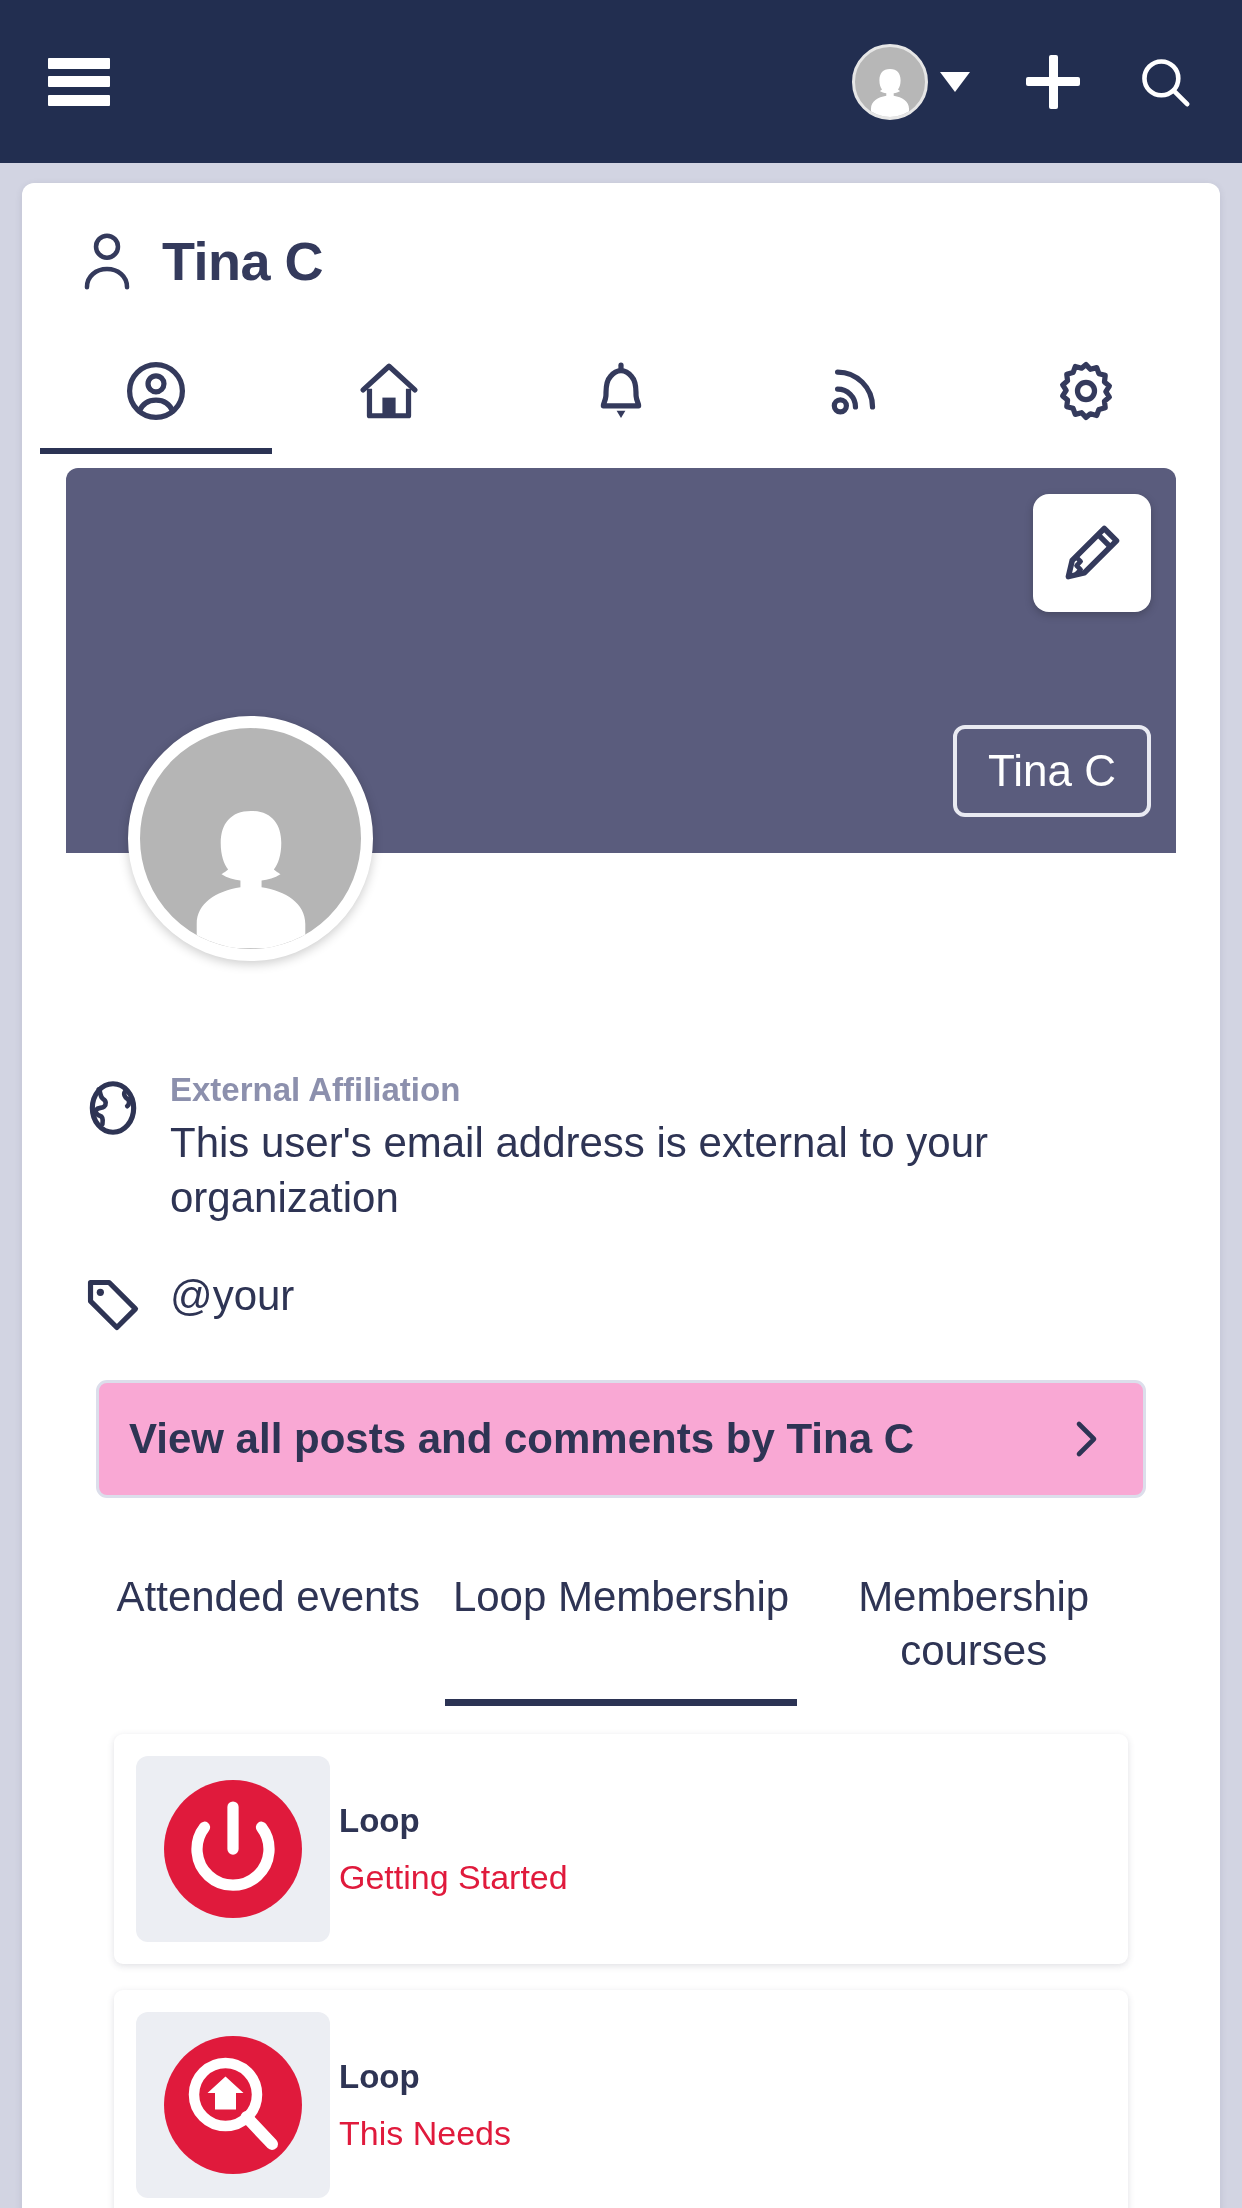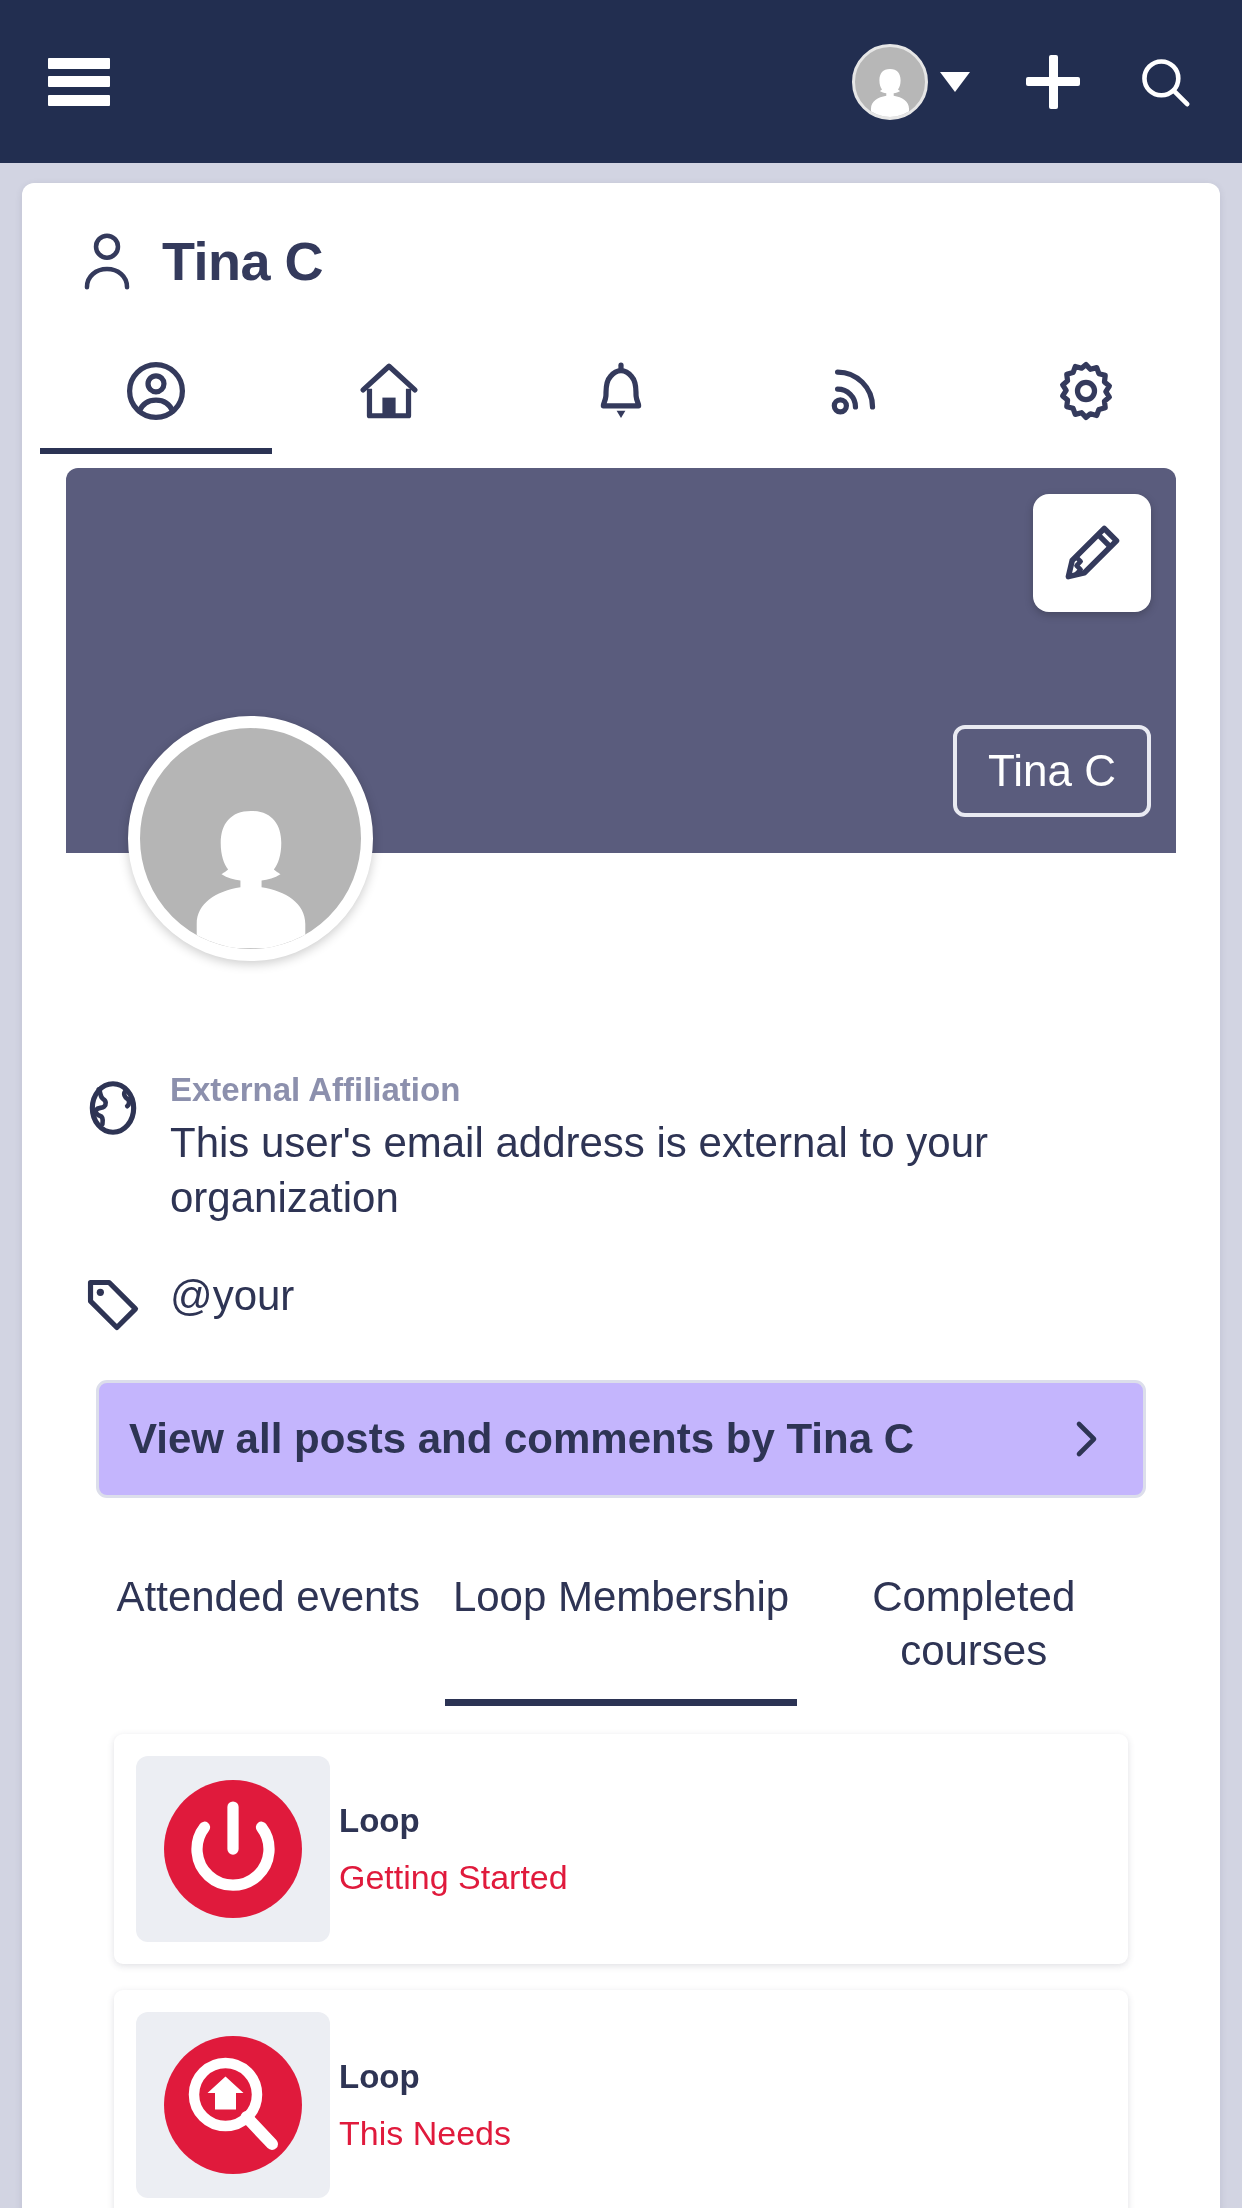--- a/index.html
+++ b/index.html
@@ -142,21 +142,21 @@
   }
   .info-value {
     font-size: 42px; color: #2e3454; line-height: 1.32;
   }
 
   
   .viewall {
     margin: 16px 74px 0 74px;
     border: 3px solid #dcdeeb;
     border-radius: 11px;
-    background: #c4b5fd;
+    background: #f9a8d4;
     height: 118px;
     display: flex; align-items: center; justify-content: space-between;
     padding: 0 34px 0 30px;
     cursor: pointer;
   }
   .viewall-text { font-size: 42px; font-weight: bold; color: #2e3454; }
 
   
   .text-tabs {
     display: flex;
@@ -337,21 +337,21 @@
     <div class="viewall">
       <div class="viewall-text">View all posts and comments by Tina C</div>
       <svg width="48" height="48" viewBox="0 0 24 24" fill="none">
         <path d="M9 4.5L16.5 12 9 19.5" stroke="#2e3454" stroke-width="2.3" stroke-linecap="round" stroke-linejoin="round"></path>
       </svg>
     </div>
 
     <div class="text-tabs">
       <div class="text-tab">Attended events</div>
       <div class="text-tab active">Loop Membership</div>
-      <div class="text-tab">Completed courses</div>
+      <div class="text-tab">Membership courses</div>
     </div>
 
     <div class="loop-list">
 
       <div class="loop-card">
         <div class="loop-tile">
           <svg width="150" height="150" viewBox="0 0 100 100">
             <circle cx="50" cy="50" r="46" fill="#e01a3c"></circle>
             <path d="M31 35.5a24 24 0 1 0 38 0" stroke="#ffffff" stroke-width="7.5" fill="none" stroke-linecap="round"></path>
             <line x1="50" y1="22" x2="50" y2="50" stroke="#ffffff" stroke-width="7.5" stroke-linecap="round"></line>

